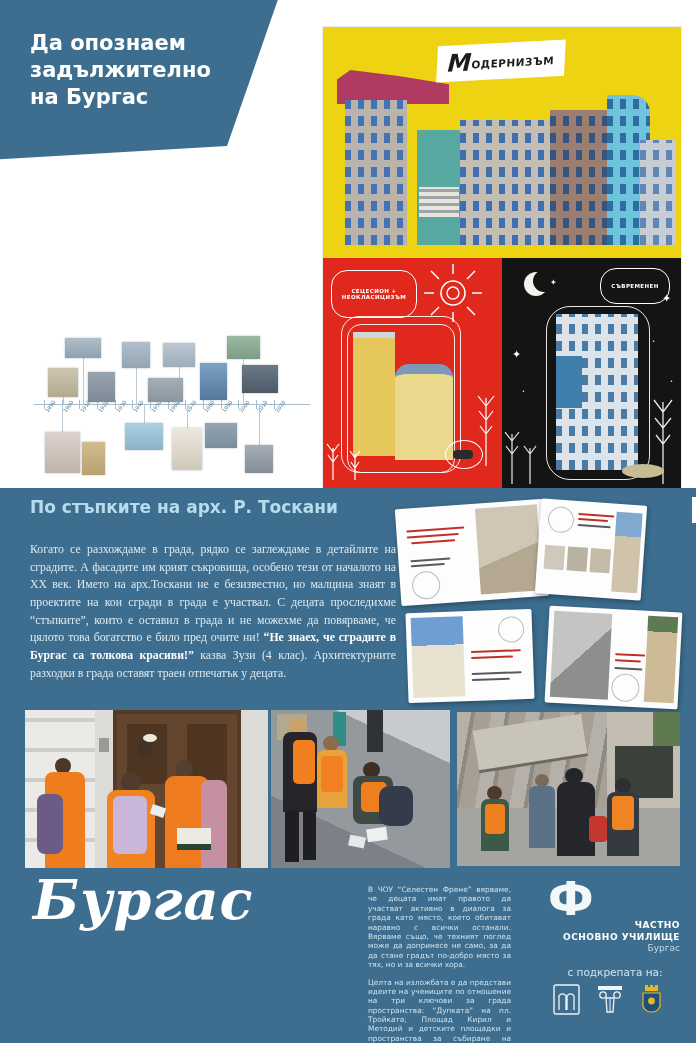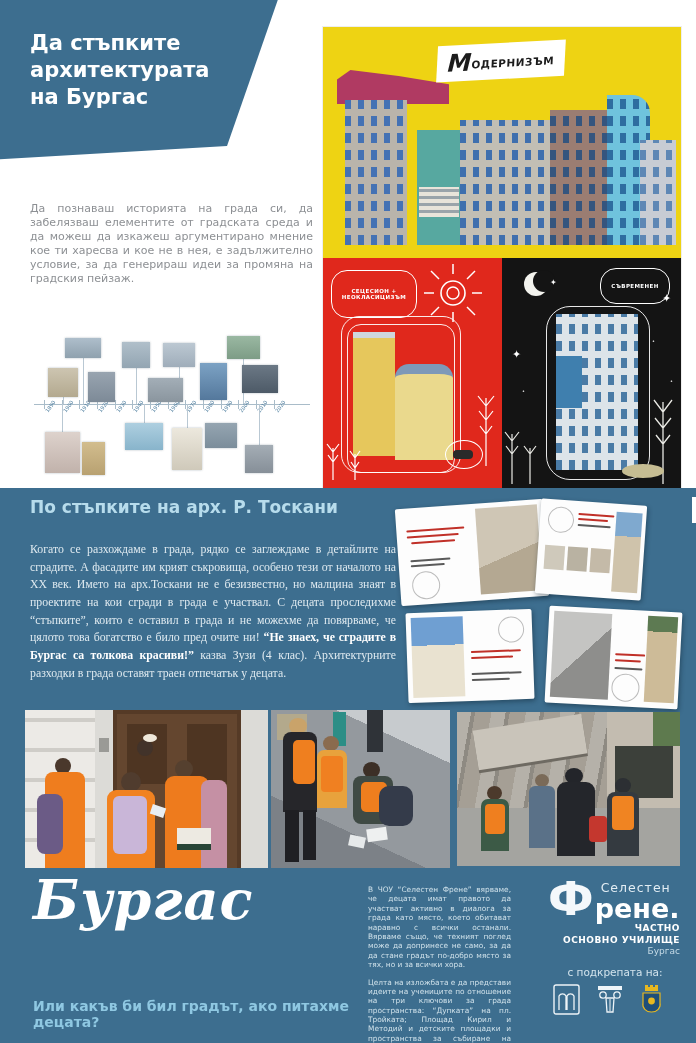--- a/index.html
+++ b/index.html
@@ -86,25 +86,24 @@
   .f-support{position:absolute;left:540px;top:966px;width:150px;text-align:center;
              font-size:10.5px;color:#d3e4ed;}
   .f-logos{position:absolute;left:553px;top:984px;width:130px;display:flex;gap:15px;align-items:center;}
 </style>
 </head>
 <body>
 
 <div class="poster">
 
   <div class="banner">
-    <div class="banner-title">Да стъпките архитектурата на Бургас</div>
+    <div class="banner-title">Да опознаем задължително на Бургас</div>
   </div>
 
   <div class="s1-body">
-    <p>Да познаваш историята на града си, да забелязваш елементите от градската среда и да можеш да изкажеш аргументирано мнение кое ти харесва и кое не в нея, е задължително условие, за да генерираш идеи за промяна на градския пейзаж.</p>
   </div>
 
   <div class="timeline">
     <div class="tl-line"></div>
     <div class="tl-tick" style="left:16px"></div>
     <div class="tl-tick" style="left:34px"></div>
     <div class="tl-tick" style="left:51px"></div>
     <div class="tl-tick" style="left:69px"></div>
     <div class="tl-tick" style="left:87px"></div>
     <div class="tl-tick" style="left:104px"></div>
@@ -341,34 +340,29 @@
     <div class="abs" style="left:72px;top:74px;width:26px;height:62px;background:#5a7188;border-radius:6px 6px 0 0"></div>
     <div class="abs" style="left:108px;top:56px;width:18px;height:16px;border-radius:50%;background:#23252a"></div>
     <div class="abs" style="left:100px;top:70px;width:38px;height:74px;background:#24262b;border-radius:9px 9px 0 0"></div>
     <div class="abs" style="left:132px;top:104px;width:18px;height:26px;background:#c4372e;border-radius:4px"></div>
     <div class="abs" style="left:158px;top:66px;width:16px;height:15px;border-radius:50%;background:#2c2f33"></div>
     <div class="abs" style="left:150px;top:80px;width:32px;height:64px;background:#343a40;border-radius:8px 8px 0 0"></div>
     <div class="abs" style="left:155px;top:84px;width:22px;height:34px;background:#f08422;border-radius:4px"></div>
   </div>
 
   <h1 class="f-title"><span>Бургас</span><br></h1>
-  <div class="f-sub">Или какъв би бил градът, ако питахме децата?</div>
 
   <div class="f-about">
     <p>В ЧОУ “Селестен Френе” вярваме, че децата имат правото да участват активно в диалога за града като място, което обитават наравно с всички останали. Вярваме също, че техният поглед може да допринесе не само, за да да стане градът по-добро място за тях, но и за всички хора.</p>
     <p>Целта на изложбата е да представи идеите на учениците по отношение на три ключови за града пространства: “Дупката” на пл. Тройката; Площад Кирил и Методий и детските площадки и пространства за събиране на тийнейджъри в града. Проектите са разработени в часовете по Архитектура, част от програмата на училището.</p>
   </div>
 
   <div class="flogo">
     <div class="flogo-row">
       <span class="f-initial">Ф</span>
-      <span class="f-col">
-        <span class="f-top">Селестен</span>
-        <span class="f-main">рене.</span>
-      </span>
     </div>
     <div class="f-type">ЧАСТНО</div>
     <div class="f-type">ОСНОВНО УЧИЛИЩЕ</div>
     <div class="f-city">Бургас</div>
   </div>
 
   <div class="f-support">с подкрепата на:</div>
 
   <div class="f-logos">
     <svg width="27" height="31" viewBox="0 0 27 31">

